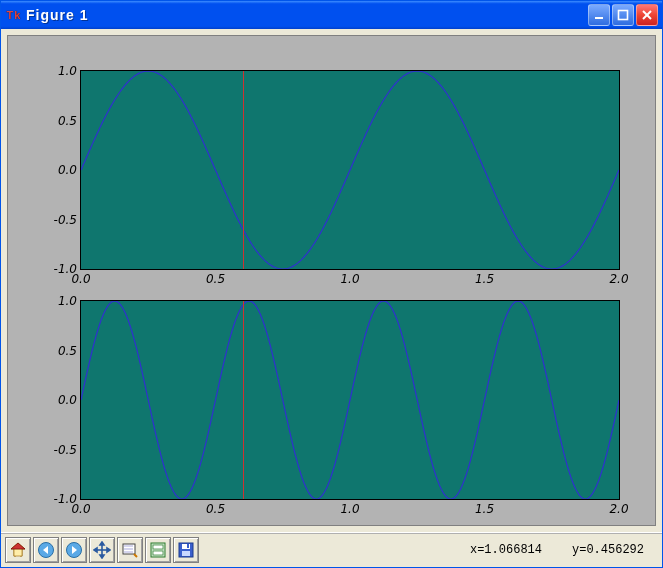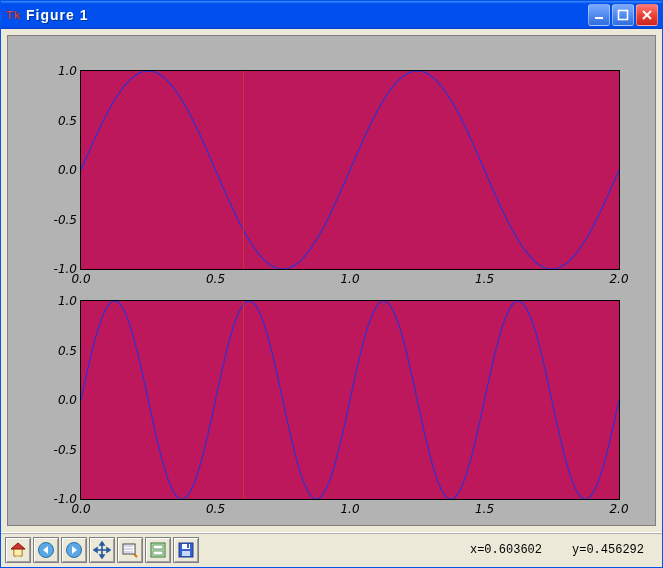--- a/index.html
+++ b/index.html
@@ -79,21 +79,21 @@
   }
   .figure-area {
     flex: 1;
     margin: 6px;
     background: #b3b3b3;
     position: relative;
     border: 1px solid #808080;
   }
   .plot {
     position: absolute;
-    background: #be185d;
+    background: #0f766e;
     border: 1px solid #000;
     box-sizing: border-box;
     font-style: italic;
   }
   .plot svg.curve {
     position: absolute;
     inset: 0;
     width: 100%;
     height: 100%;
   }
@@ -262,18 +262,18 @@
       <div class="tool-btn">
         <svg width="18" height="18">
           <rect x="2" y="2" width="14" height="14" fill="#3a5fcd" stroke="#1a3a8d"></rect>
           <rect x="5" y="3" width="8" height="5" fill="#fff"></rect>
           <rect x="5" y="10" width="8" height="5" fill="#c9d8ff"></rect>
           <rect x="10" y="3" width="2" height="4" fill="#3a5fcd"></rect>
         </svg>
       </div>
 
       <div class="coord">
-        <span>x=0.603602</span>
+        <span>x=1.066814</span>
         <span>y=0.456292</span>
       </div>
     </div>
   </div>
 </div>
 
 </body></html>

